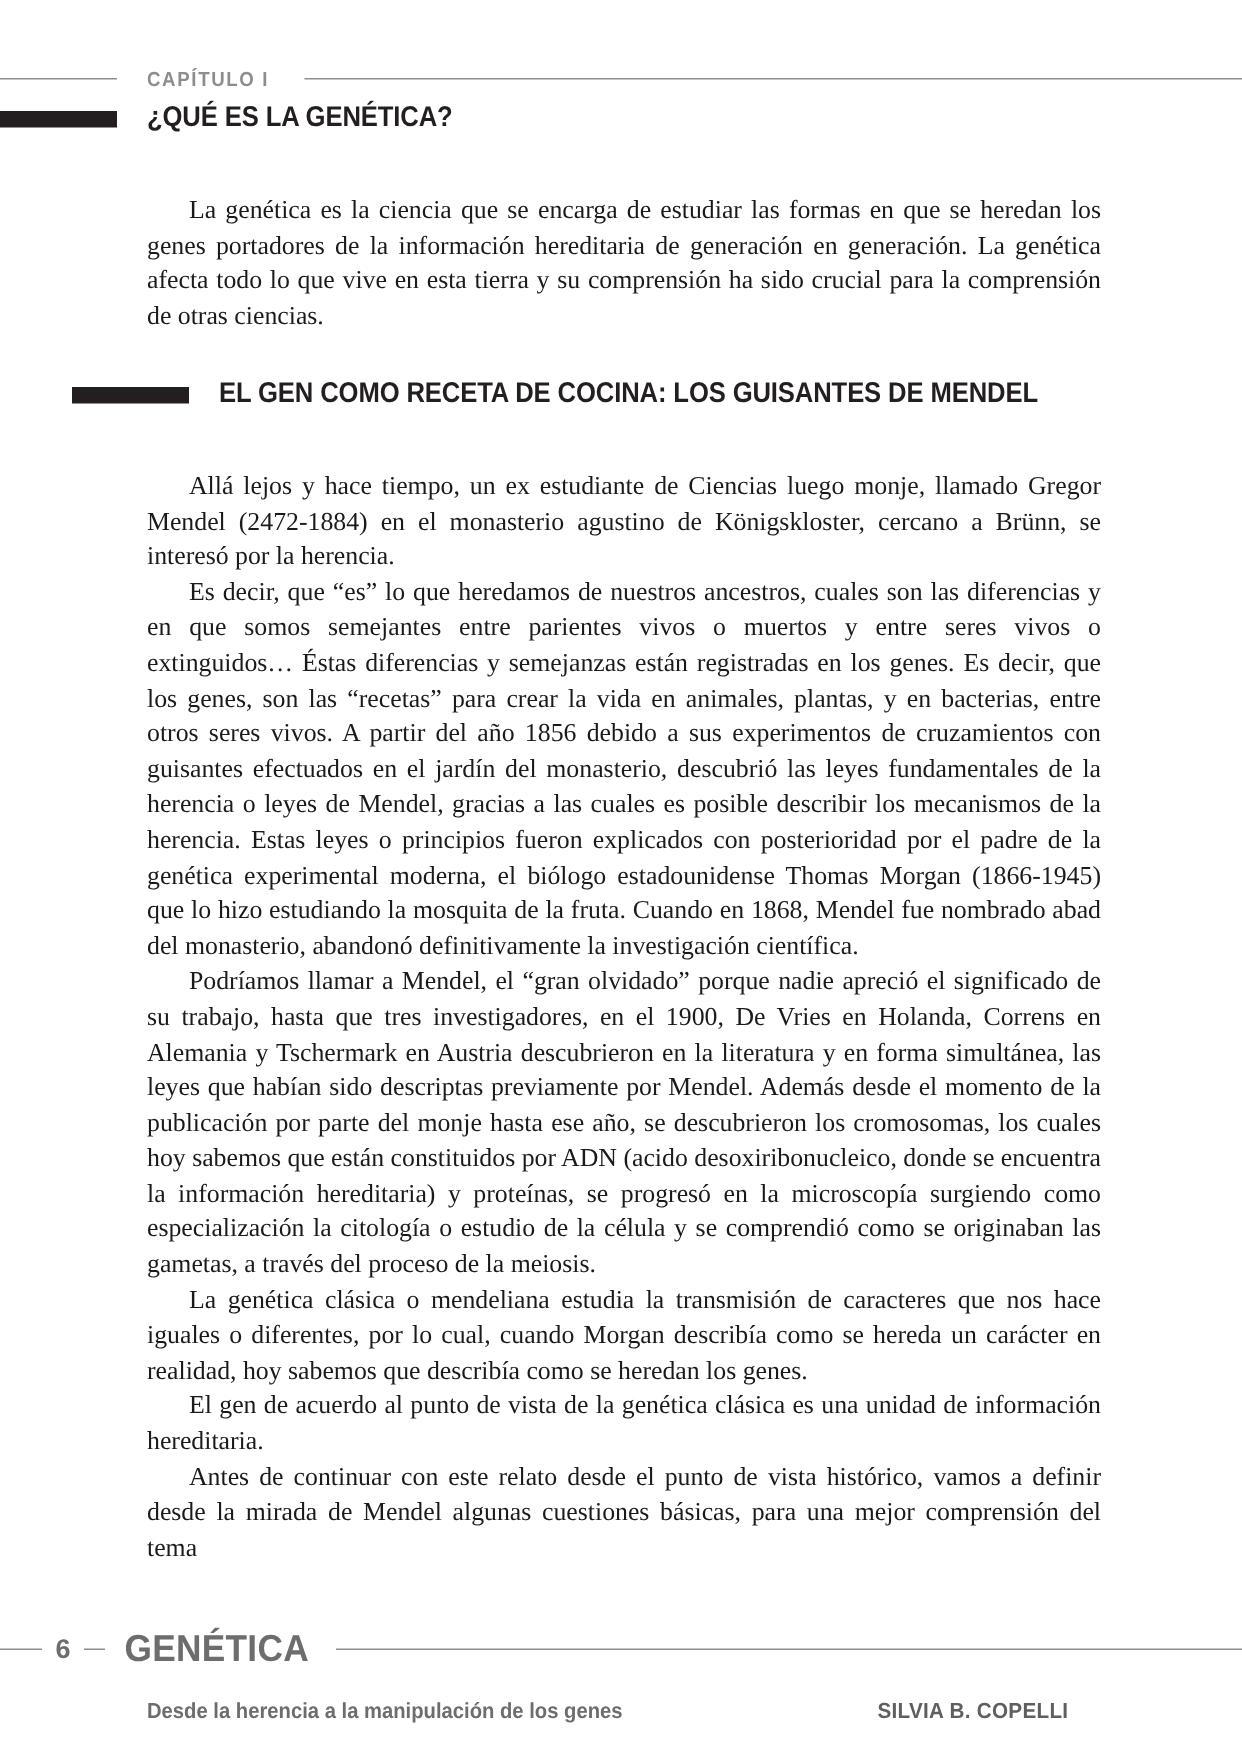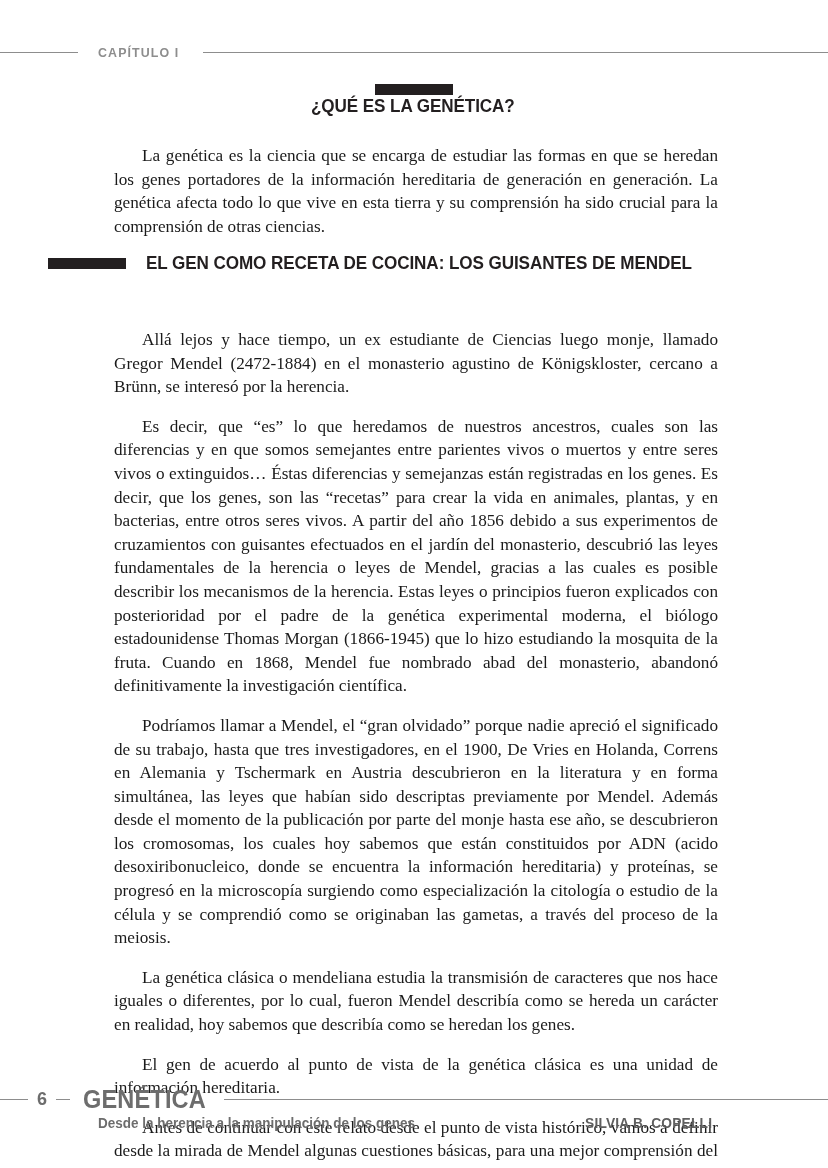--- a/index.html
+++ b/index.html
@@ -80,34 +80,34 @@
     margin-left: 20px;
     font-family: "Liberation Sans Narrow", "Liberation Sans", sans-serif;
     font-size: 19px;
     font-weight: 700;
     letter-spacing: -0.1px;
     color: #231f20;
     white-space: nowrap;
     transform: scaleX(0.9);
     transform-origin: left center;
   }
-  #section-head-1 { top: 84px; flex-direction: column; }
+  #section-head-1 { top: 68px; }
   #section-head-2 { top: 252px; padding-left: 48px; }
 
   
   .text-col {
     position: absolute;
     left: 98px;
     width: 636px;
   }
   #block-intro { top: 128px; }
   #block-mendel { top: 312px; }
 
   .text-col p {
-    margin: 16px;
+    margin: 0;
     text-align: justify;
     text-justify: inter-word;
     font-size: 17.2px;
     line-height: 23.6px;
     text-indent: 28px;
     hyphens: none;
   }
 
   
   .footer {
@@ -154,21 +154,21 @@
     transform-origin: left center;
   }
   .ftr-rule-right {
     flex: 1 1 auto;
     height: 0;
     border-top: 1.6px solid #8d8d8d;
   }
   .footer-bottom {
     position: relative;
     height: 24px;
-    margin-top: 3px;
+    margin-top: 21px;
     text-align: center;
   }
   .book-subtitle {
     position: absolute;
     left: 98px;
     top: 0;
     font-family: "Liberation Sans Narrow", "Liberation Sans", sans-serif;
     font-size: 14.5px;
     font-weight: 700;
     color: #6d6d6d;
@@ -213,21 +213,21 @@
 
   <div class="section-head" id="section-head-2">
     <div class="head-bar"></div>
     <div class="head-text">EL GEN COMO RECETA DE COCINA: LOS GUISANTES DE MENDEL</div>
   </div>
 
   <div class="text-col" id="block-mendel">
     <p>Allá lejos y hace tiempo, un ex estudiante de Ciencias luego monje, llamado Gregor Mendel (2472-1884) en el monasterio agustino de Königskloster, cercano a Brünn, se interesó por la herencia.</p>
     <p>Es decir, que “es” lo que heredamos de nuestros ancestros, cuales son las diferencias y en que somos semejantes entre parientes vivos o muertos y entre seres vivos o extinguidos… Éstas diferencias y semejanzas están registradas en los genes. Es decir, que los genes, son las “recetas” para crear la vida en animales, plantas, y en bacterias, entre otros seres vivos. A partir del año 1856 debido a sus experimentos de cruzamientos con guisantes efectuados en el jardín del monasterio, descubrió las leyes fundamentales de la herencia o leyes de Mendel, gracias a las cuales es posible describir los mecanismos de la herencia. Estas leyes o principios fueron explicados con posterioridad por el padre de la genética experimental moderna, el biólogo estadounidense Thomas Morgan (1866-1945) que lo hizo estudiando la mosquita de la fruta. Cuando en 1868, Mendel fue nombrado abad del monasterio, abandonó definitivamente la investigación científica.</p>
     <p>Podríamos llamar a Mendel, el “gran olvidado” porque nadie apreció el significado de su trabajo, hasta que tres investigadores, en el 1900, De Vries en Holanda, Correns en Alemania y Tschermark en Austria descubrieron en la literatura y en forma simultánea, las leyes que habían sido descriptas previamente por Mendel. Además desde el momento de la publicación por parte del monje hasta ese año, se descubrieron los cromosomas, los cuales hoy sabemos que están constituidos por ADN (acido desoxiribonucleico, donde se encuentra la información hereditaria) y proteínas, se progresó en la microscopía surgiendo como especialización la citología o estudio de la célula y se comprendió como se originaban las gametas, a través del proceso de la meiosis.</p>
-    <p>La genética clásica o mendeliana estudia la transmisión de caracteres que nos hace iguales o diferentes, por lo cual, fueron Mendel describía como se hereda un carácter en realidad, hoy sabemos que describía como se heredan los genes.</p>
+    <p>La genética clásica o mendeliana estudia la transmisión de caracteres que nos hace iguales o diferentes, por lo cual, cuando Morgan describía como se hereda un carácter en realidad, hoy sabemos que describía como se heredan los genes.</p>
     <p>El gen de acuerdo al punto de vista de la genética clásica es una unidad de información hereditaria.</p>
     <p>Antes de continuar con este relato desde el punto de vista histórico, vamos a definir desde la mirada de Mendel algunas cuestiones básicas, para una mejor comprensión del tema</p>
   </div>
 
   <div class="footer">
     <div class="footer-top">
       <div class="ftr-rule-left"></div>
       <div class="page-number">6</div>
       <div class="ftr-dash"></div>
       <div class="book-title">GENÉTICA</div>

